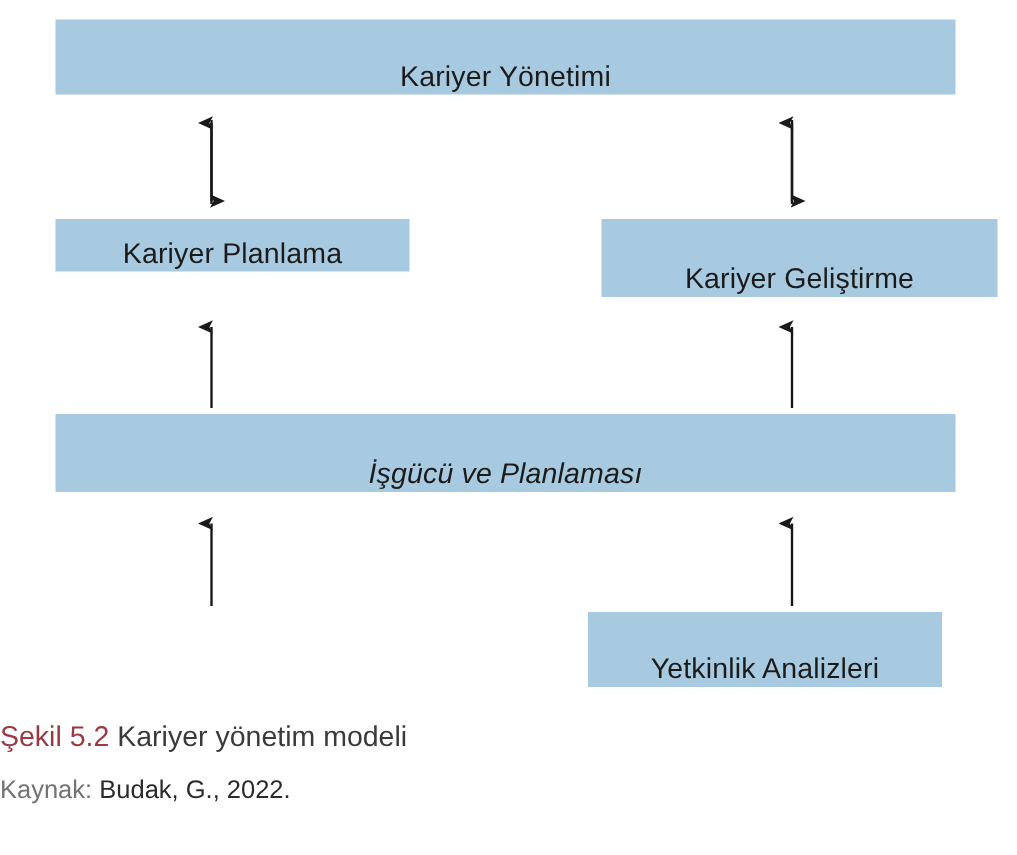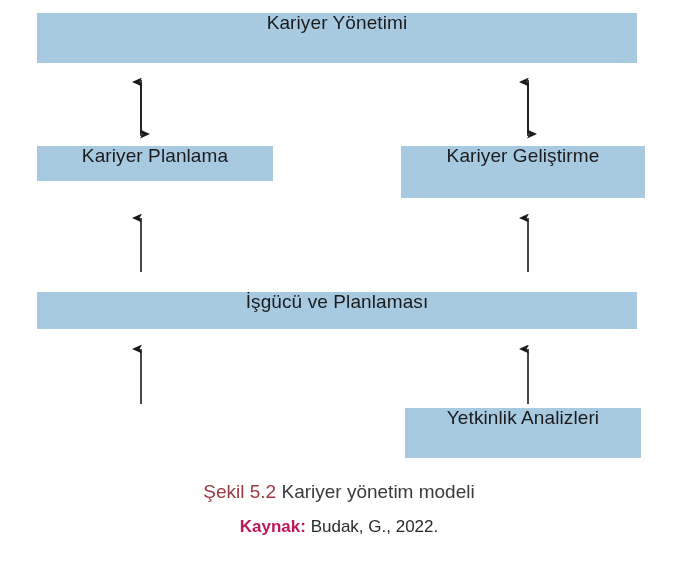--- a/index.html
+++ b/index.html
@@ -18,77 +18,76 @@
     height: 570px;
     background: #ffffff;
     overflow: hidden;
   }
 
   
   .node-box {
     position: absolute;
     background: #a8cae0;
     display: flex;
-    align-items: flex-start;
+    align-items: flex-end;
     justify-content: center;
     box-sizing: border-box;
   }
   .node-label {
     font-size: 19px;
     color: #1b1b1b;
     line-height: 1.1;
     letter-spacing: 0.1px;
     white-space: nowrap;
     text-align: center;
   }
 
   #box-kariyer-yonetimi  { left: 37px;  top: 13px;  width: 600px; height: 50px; }
   #box-kariyer-planlama  { left: 37px;  top: 146px; width: 236px; height: 35px; }
-  #box-kariyer-gelistirme{ left: 401px; top: 146px; width: 244px; height: 52px; }
-  #box-isgucu-planlamasi { left: 37px;  top: 292px; width: 600px; height: 37px; }
+  #box-kariyer-gelistirme{ left: 401px; top: 146px; width: 264px; height: 52px; }
+  #box-isgucu-planlamasi { left: 37px;  top: 276px; width: 600px; height: 52px; font-style: italic; }
   #box-is-analizleri     { left: 37px;  top: 408px; width: 236px; height: 50px; }
-  #box-yetkinlik-analizleri { left: 405px; top: 408px; width: 236px; height: 50px; }
+  #box-yetkinlik-analizleri { left: 392px; top: 408px; width: 236px; height: 50px; }
 
   
   #connector-layer {
     position: absolute;
     left: 0;
     top: 0;
     width: 678px;
     height: 570px;
     pointer-events: none;
   }
 
   
   #caption-block {
     position: absolute;
     left: 0;
     top: 478px;
     width: 678px;
-    text-align: center;
   }
   #caption-line-figure {
     font-size: 19px;
     color: #3a3a3a;
     line-height: 1.45;
     white-space: nowrap;
   }
   .caption-figure-number {
     color: #9b3a42;
   }
   #caption-line-source {
     font-size: 17px;
     color: #2a2a2a;
     line-height: 1.45;
     margin-top: 9px;
     white-space: nowrap;
   }
   .caption-source-label {
-    font-weight: bold;
-    color: #be185d;
+    font-weight: normal;
+    color: #737373;
   }
 </style>
 </head>
 <body>
 
 <div id="figure-root">
 
   <div class="node-box" id="box-kariyer-yonetimi">
     <span class="node-label">Kariyer Yönetimi</span>
   </div>

